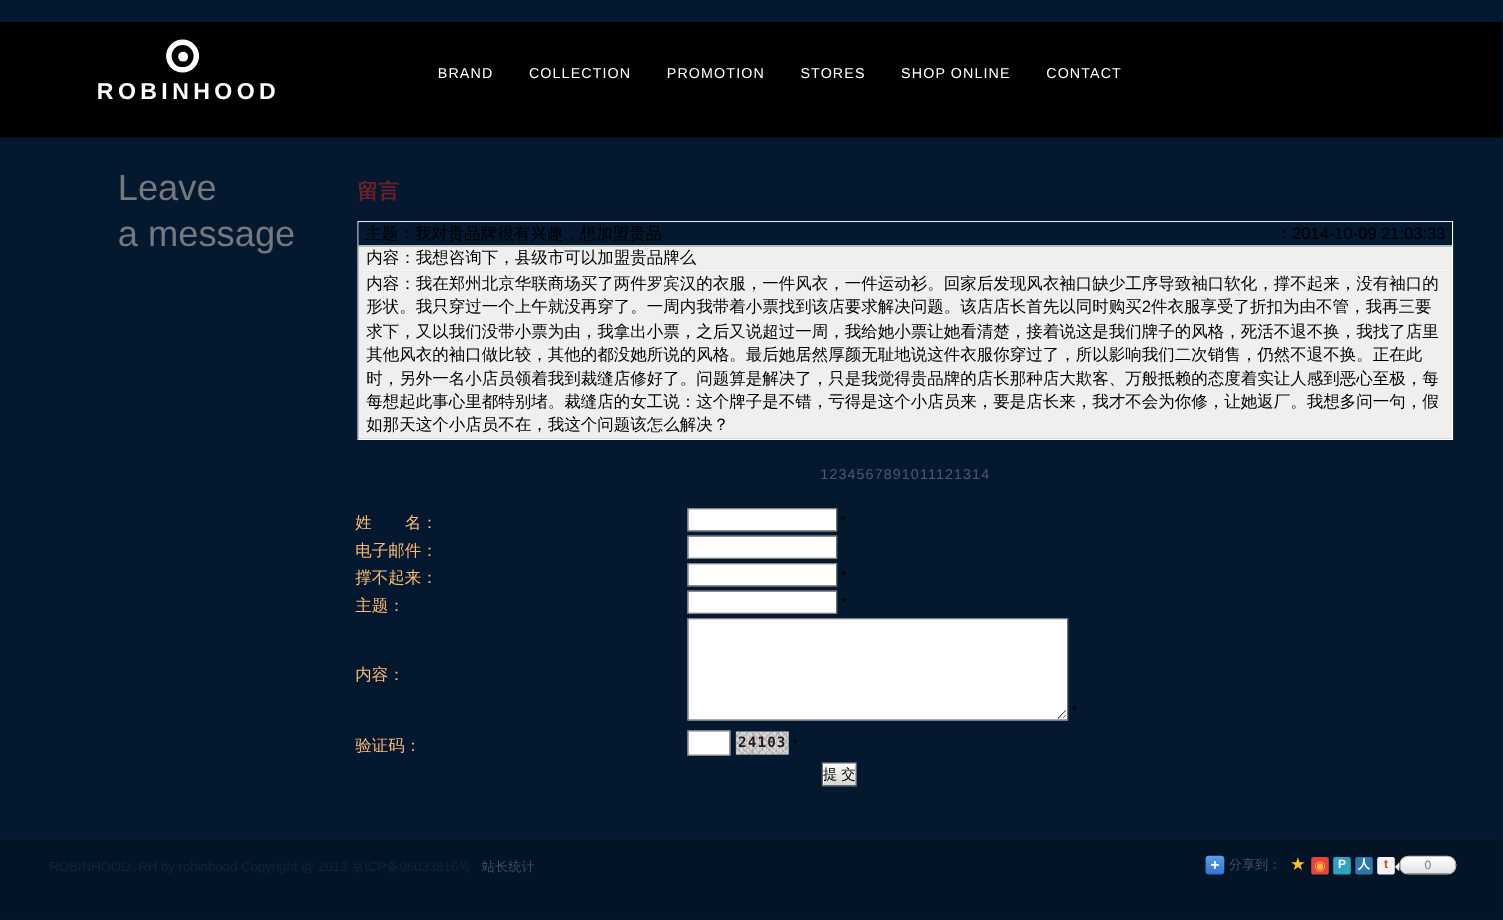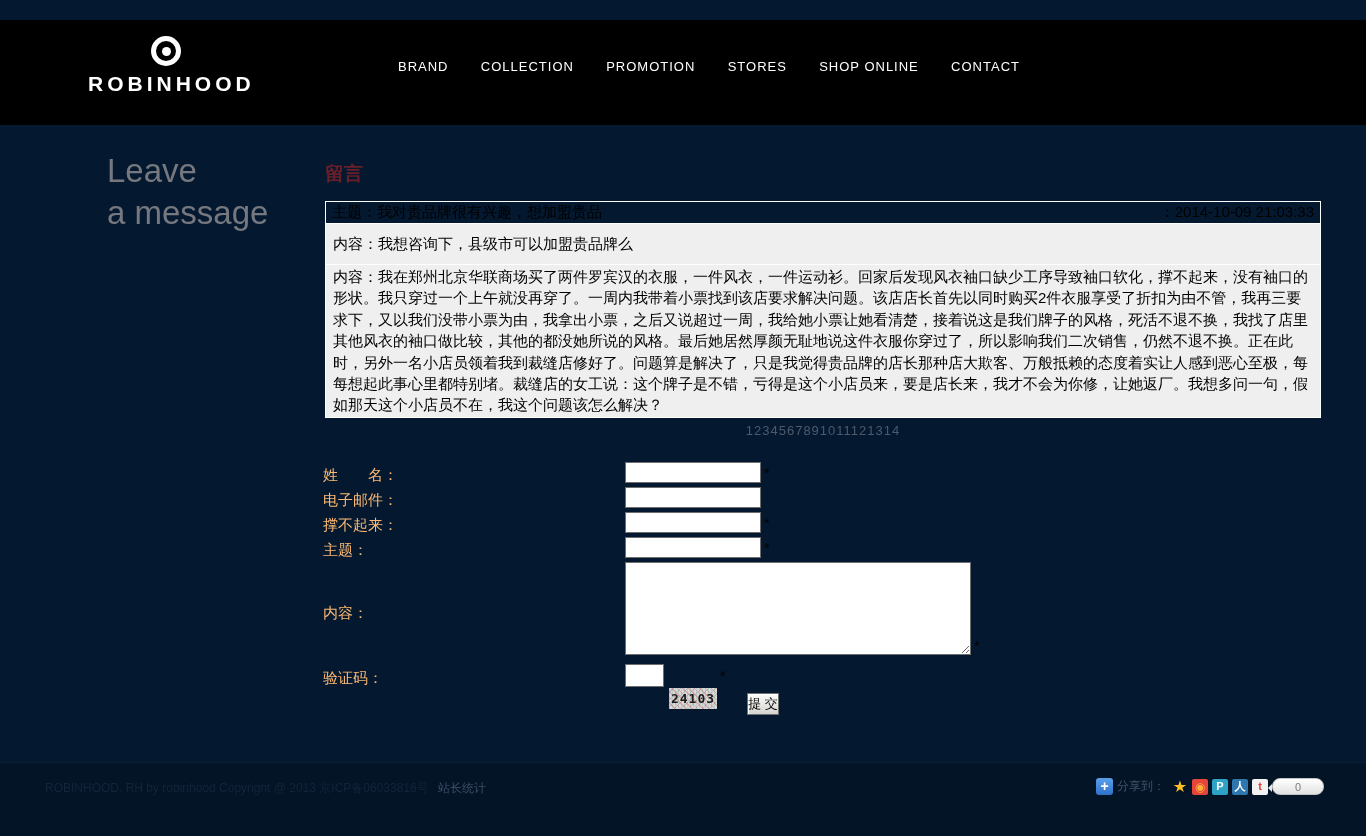--- a/index.html
+++ b/index.html
@@ -23,21 +23,21 @@
   
   .page-title { position:absolute; left:325px; top:161px; color:#6b1f29; font-size:19px; font-weight:bold; }
 
   
   .message-table { position:absolute; left:325px; top:201px; width:996px; border:1px solid #fff; background:#041930; }
   .msg-subject-row { display:flex; justify-content:space-between; align-items:center;
                      background:#041930; color:#000; font-size:15px; height:22px; padding:0 6px;
                      border-bottom:1px solid #fff; white-space:nowrap; }
   .msg-subject-row + .msg-content-row { border-bottom:1px solid #fff; }
   .msg-content-row { background:#efefef; color:#000; font-size:15px; padding:1px 7px; line-height:21.4px; }
-  .msg-content-row.single { height:41px; display:flex; align-items:center; }
+  .msg-content-row.single { height:23px; display:flex; align-items:center; }
   .msg-time { color:#000; }
 
   
   .pagination { position:absolute; left:325px; top:423px; width:996px; text-align:center;
                 color:#4d5a6c; font-size:13px; letter-spacing:1px; cursor:pointer; }
 
   
   .form-label { position:absolute; left:323px; color:#fdba74; font-size:15px; white-space:pre; }
   .lb-name { top:466px; } .lb-email { top:491px; } .lb-phone { top:516px; }
   .lb-subject { top:541px; } .lb-content { top:604px; } .lb-captcha { top:669px; }
@@ -47,21 +47,21 @@
   .in-name { top:462px; } .in-email { top:487px; } .in-phone { top:512px; } .in-subject { top:537px; }
   .msg-textarea { position:absolute; left:625px; top:562px; width:346px; height:93px; background:#fff;
                   border:1px solid #6e6e6e; font-size:13px; padding:2px 3px; resize:both; }
   .req { position:absolute; color:#000; font-size:14px; }
   .req-name { left:764px; top:465px; } .req-phone { left:764px; top:515px; }
   .req-subject { left:764px; top:540px; } .req-content { left:974px; top:638px; }
   .req-captcha { left:720px; top:668px; }
 
   .captcha-input { position:absolute; left:625px; top:664px; width:39px; height:23px; background:#fff;
                    border:1px solid #6e6e6e; font-size:13px; padding:0 3px; }
-  .captcha-img { position:absolute; left:669px; top:688px; width:48px; height:21px;
+  .captcha-img { position:absolute; left:669px; top:665px; width:48px; height:21px;
                  background-color:#d9d9d9;
                  background-image:
                    repeating-linear-gradient(45deg, rgba(215,70,70,.30) 0 1px, transparent 1px 4px),
                    repeating-linear-gradient(-45deg, rgba(70,100,215,.28) 0 1px, transparent 1px 5px),
                    repeating-linear-gradient(90deg, rgba(90,170,90,.22) 0 1px, transparent 1px 3px);
                  display:flex; align-items:center; justify-content:center;
                  font-family:"DejaVu Sans Mono","Liberation Mono",monospace;
                  font-weight:bold; font-size:13px; color:#1c1c1c; letter-spacing:1px; cursor:pointer; }
   .submit-btn { position:absolute; left:747px; top:693px; width:32px; height:22px;
                 background:linear-gradient(#fdfdfd,#d6d4cf); border:1px solid #6f6f6f;

